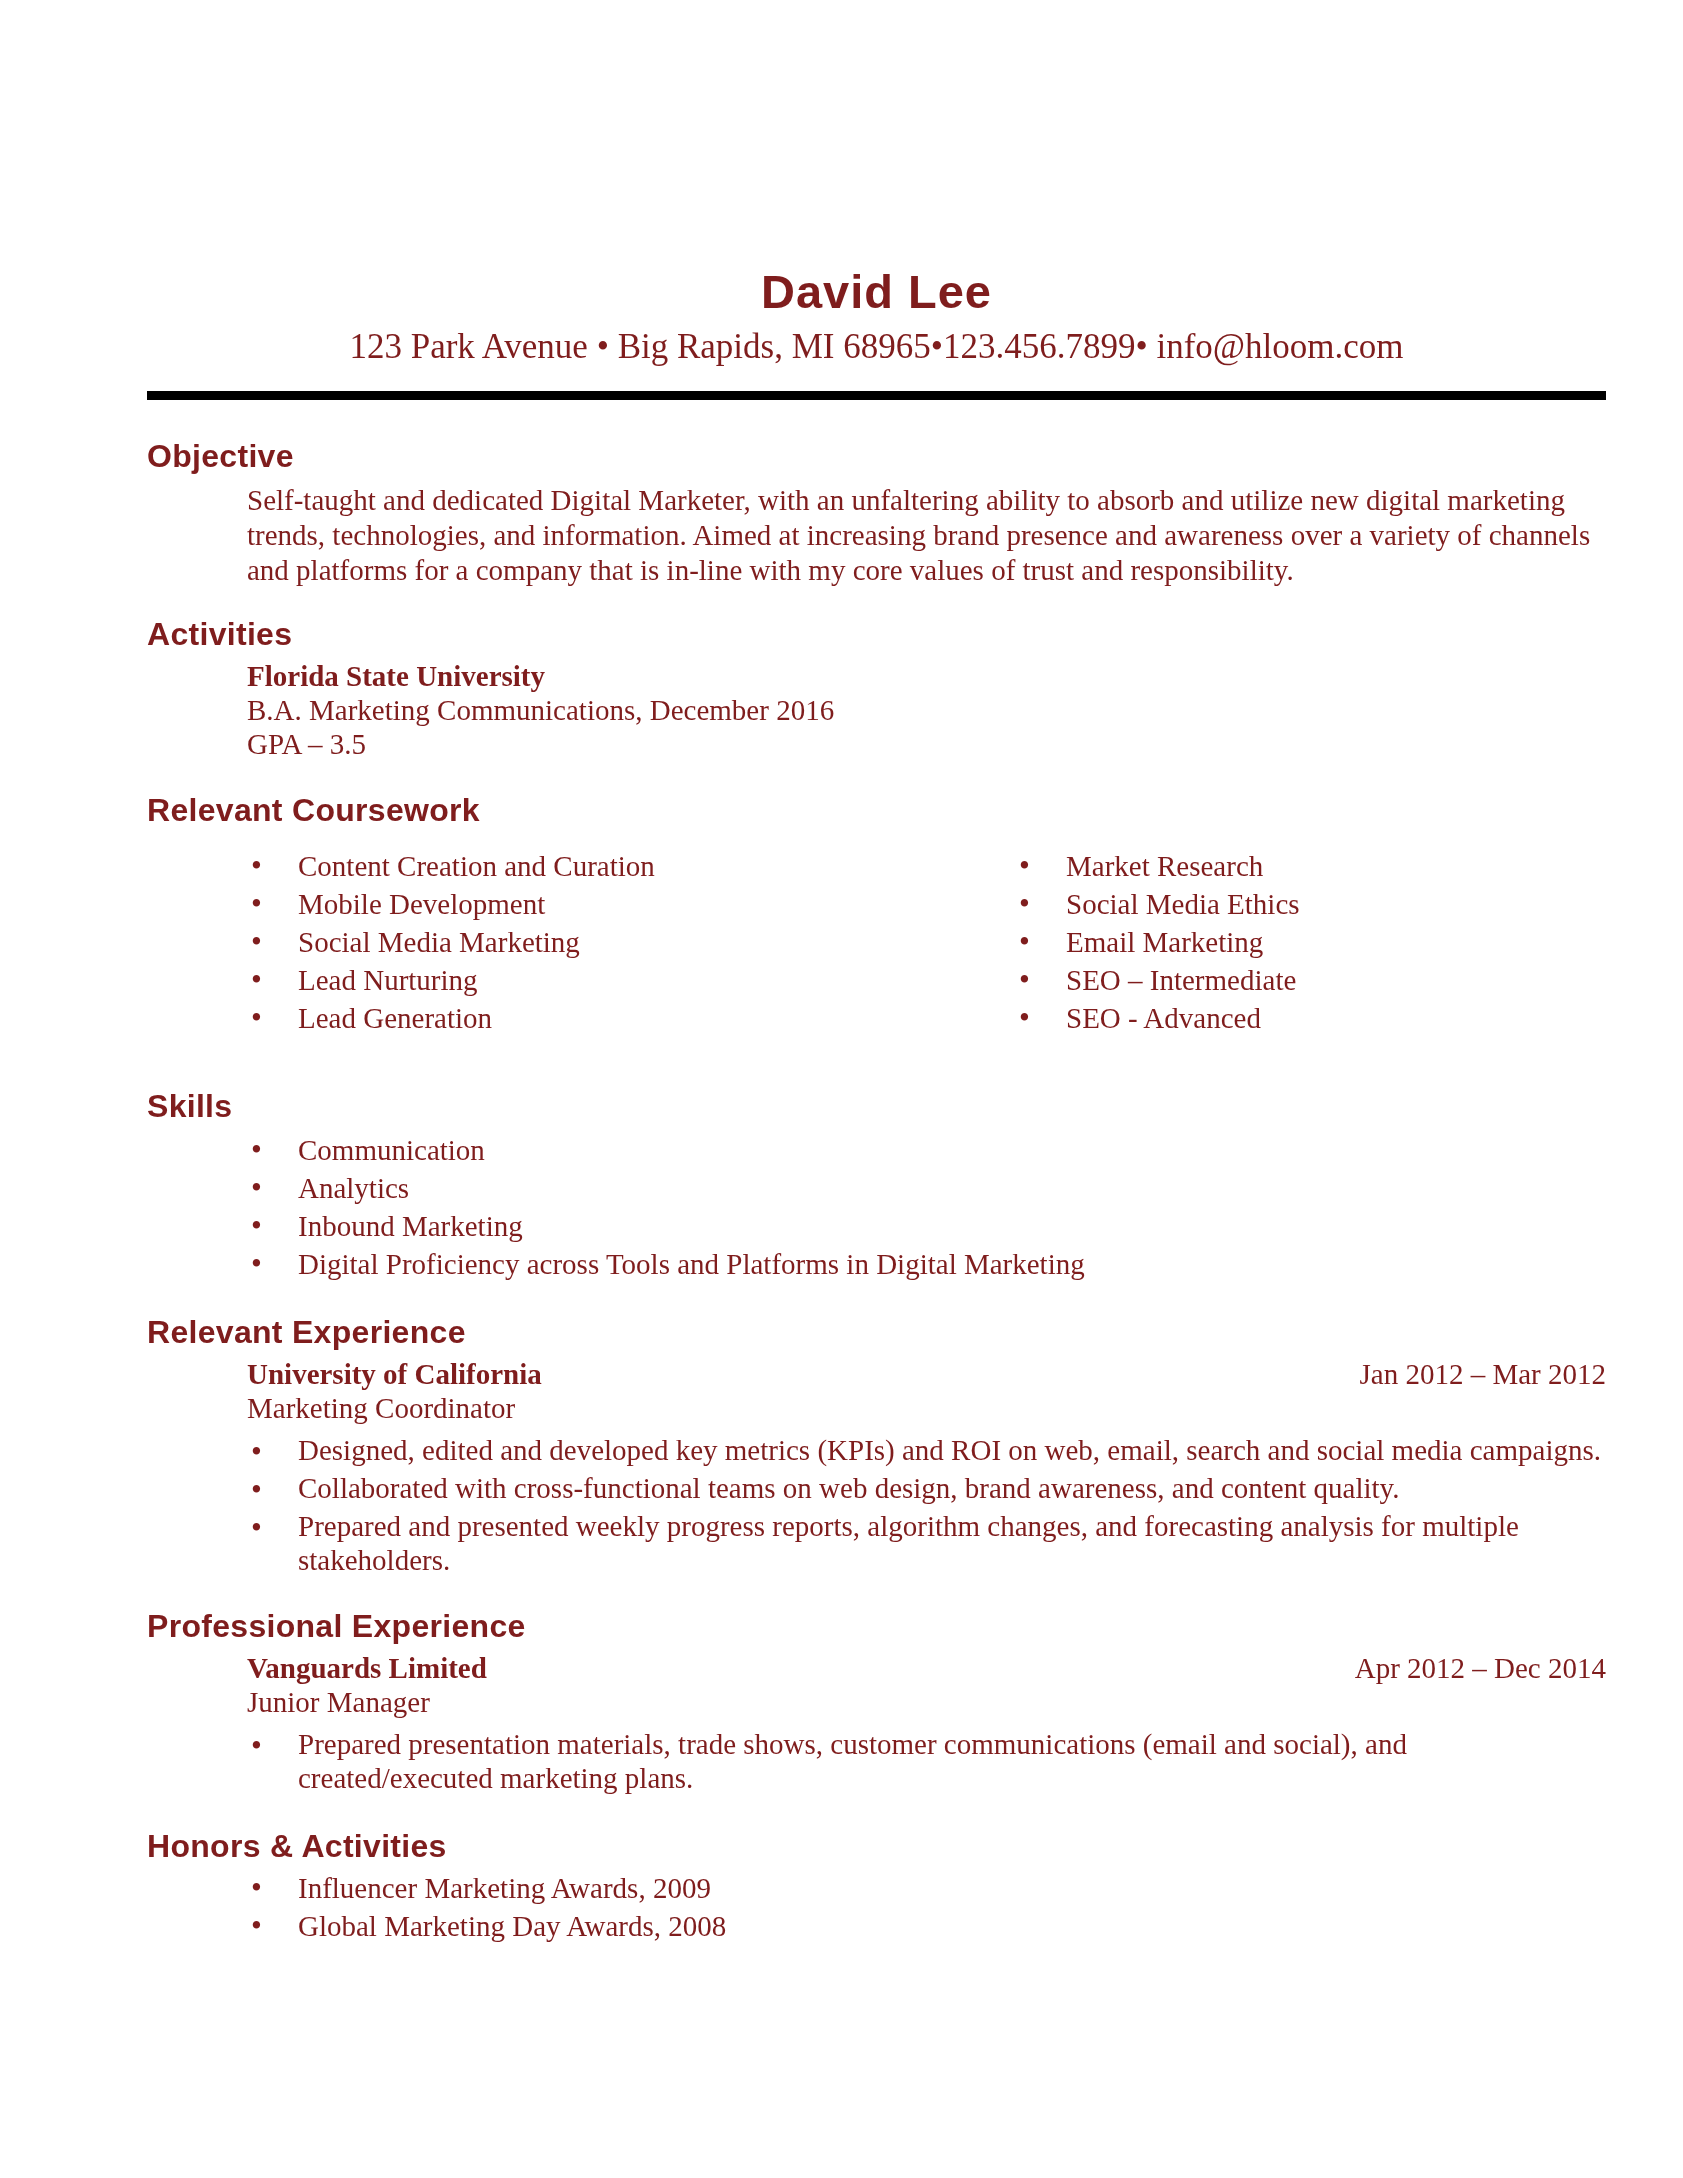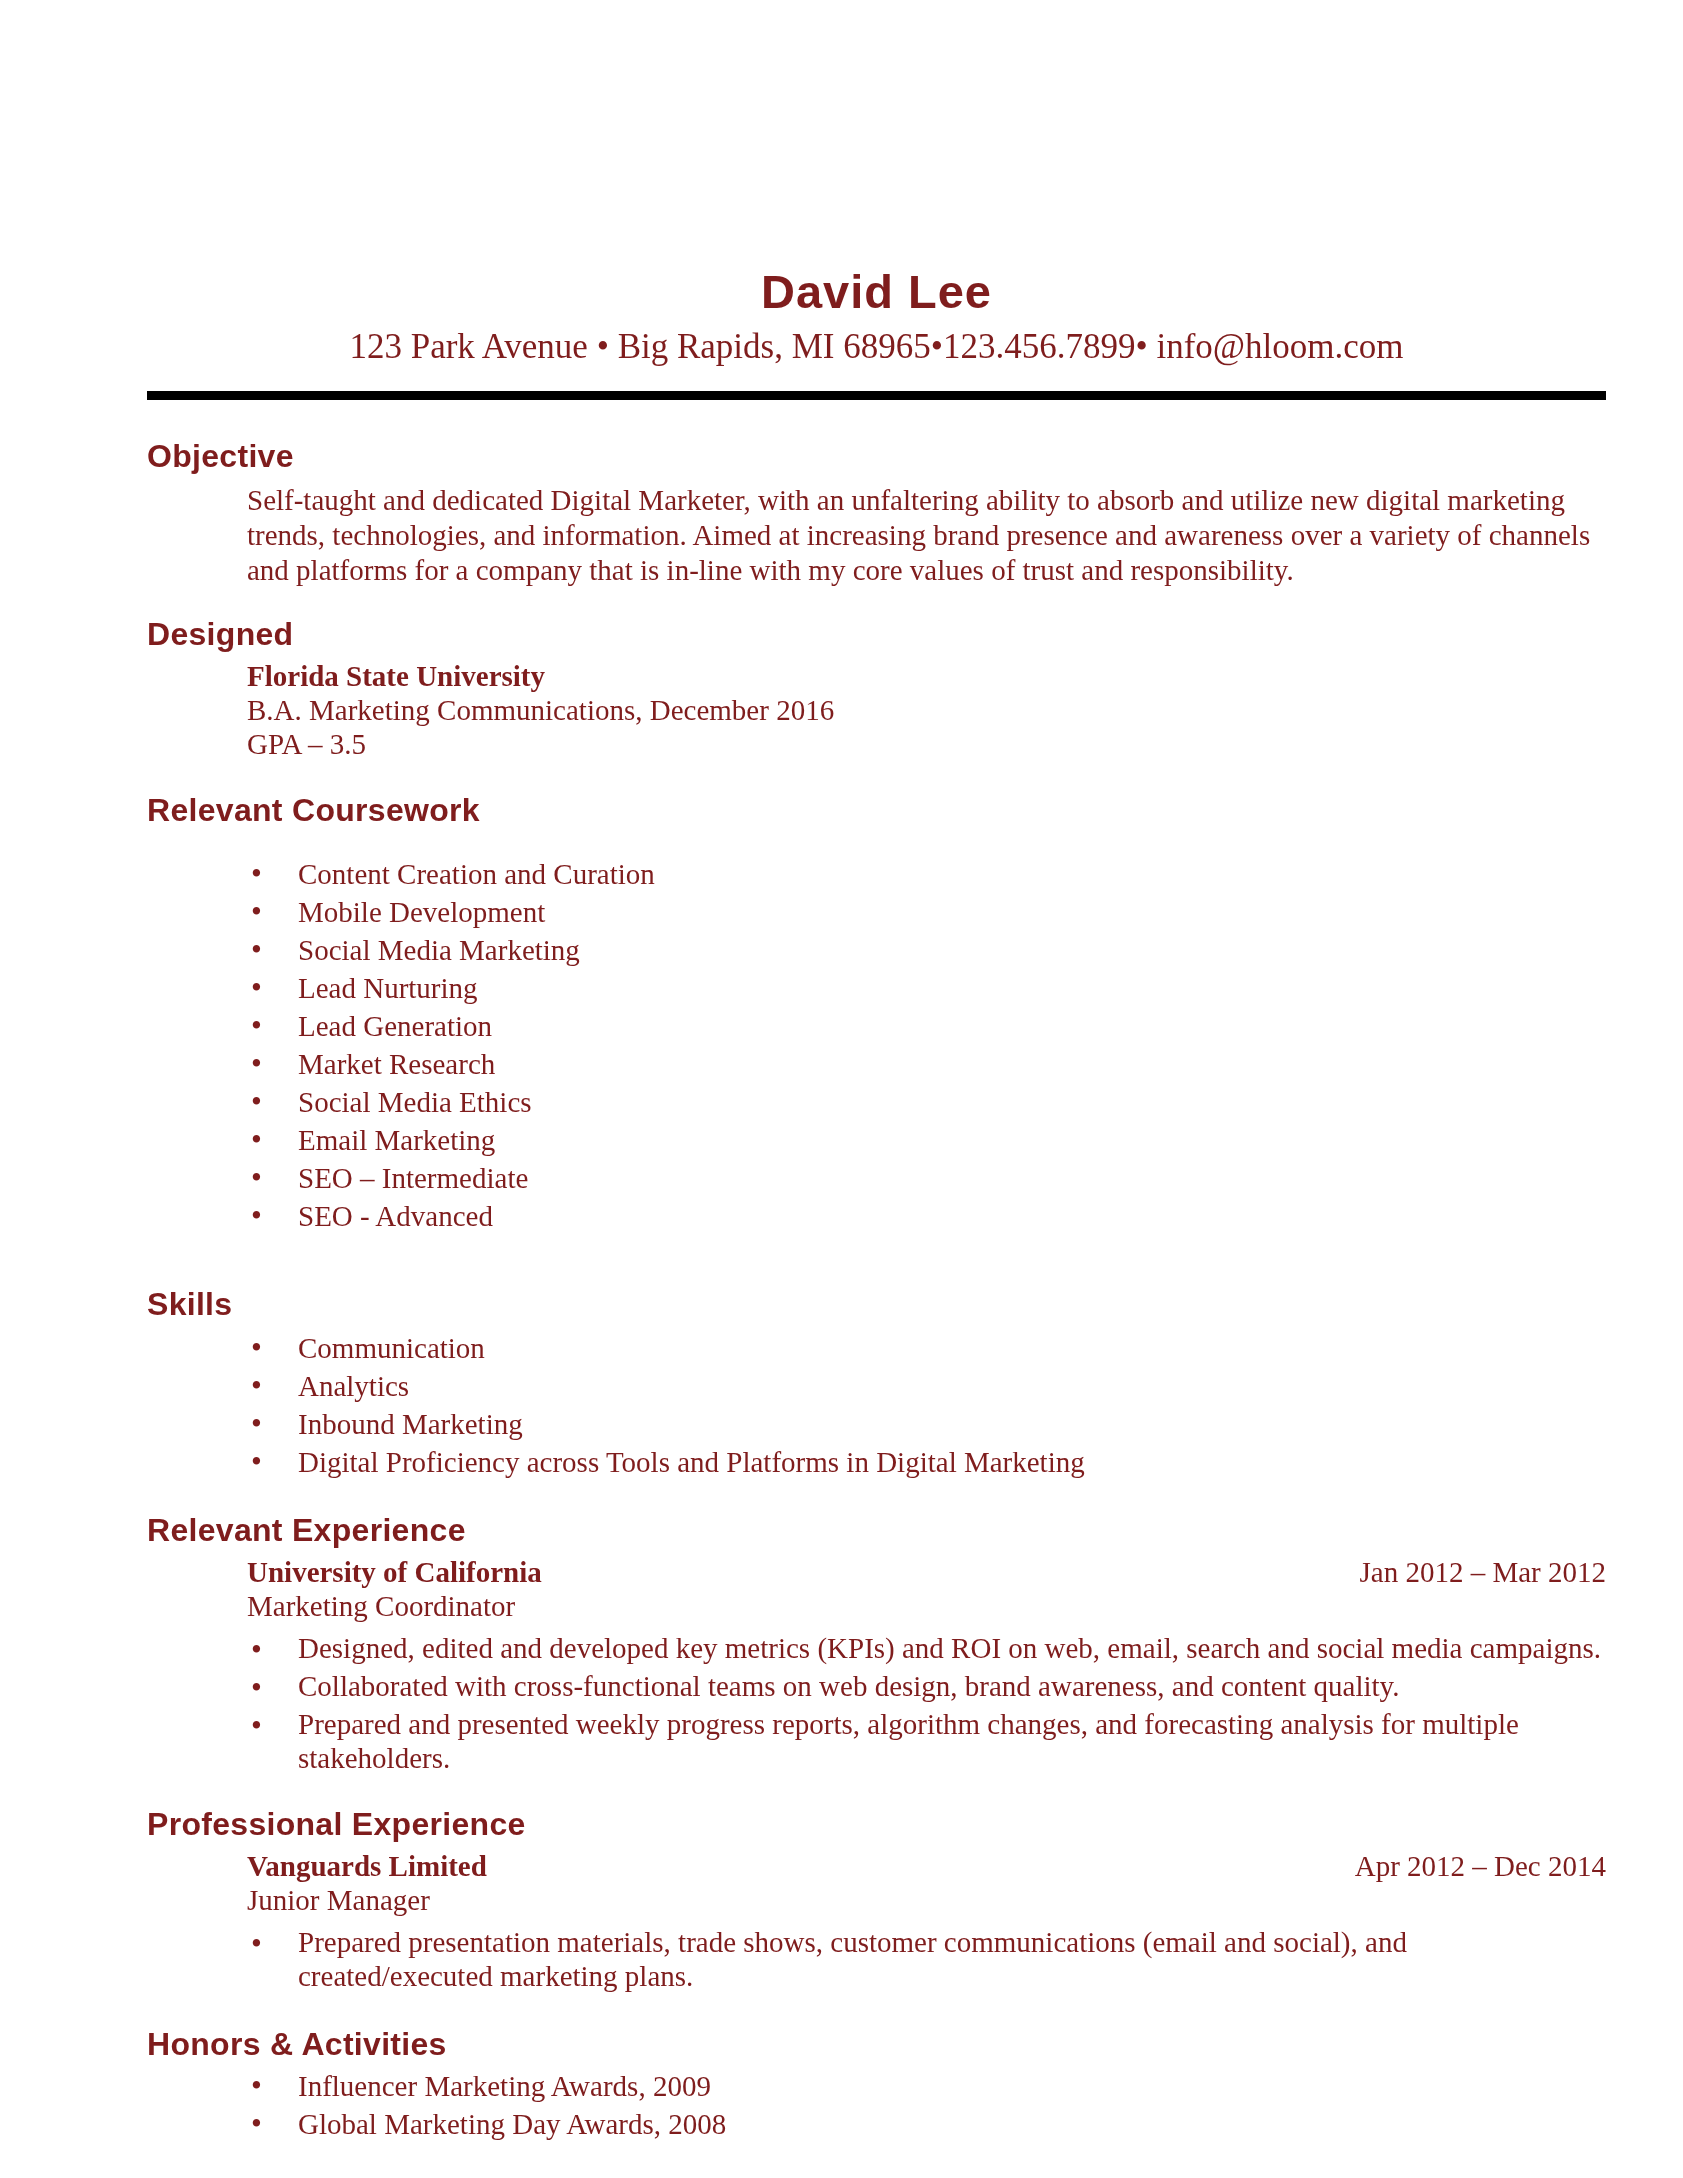--- a/index.html
+++ b/index.html
@@ -70,21 +70,21 @@
     left: 104px;
     top: 0;
     font-size: 31px;
   }
   li.bullet-wide {
     line-height: 34px;
     margin-bottom: 4px;
   }
   li.bullet-wide::before { top: 2px; }
 
-  .course-cols { display: flex; margin-top: 30px; flex-direction: column; }
+  .course-cols { display: flex; margin-top: 22px; }
   .course-cols ul:first-child { width: 768px; flex: none; }
   .course-cols ul:last-child  { flex: 1; }
 
   .skills-list { margin-top: 10px; }
   .honors-list { margin-top: 8px; }
 
   .exp-header {
     display: flex;
     justify-content: space-between;
     align-items: baseline;
@@ -102,21 +102,21 @@
   <div class="name">David Lee</div>
   <div class="contact">123 Park Avenue • Big Rapids, MI 68965•123.456.7899• info@hloom.com</div>
   <div class="divider"></div>
 
   <section class="sec-objective">
     <div class="section-title">Objective</div>
     <p class="para">Self-taught and dedicated Digital Marketer, with an unfaltering ability to absorb and utilize new digital marketing trends, technologies, and information. Aimed at increasing brand presence and awareness over a variety of channels and platforms for a company that is in-line with my core values of trust and responsibility.</p>
   </section>
 
   <section class="sec-education">
-    <div class="section-title">Designed</div>
+    <div class="section-title">Activities</div>
     <div class="indent edu-block">
       <div class="edu-line bold">Florida State University</div>
       <div class="edu-line">B.A. Marketing Communications, December 2016</div>
       <div class="edu-line">GPA – 3.5</div>
     </div>
   </section>
 
   <section class="sec-coursework">
     <div class="section-title">Relevant Coursework</div>
     <div class="course-cols">

